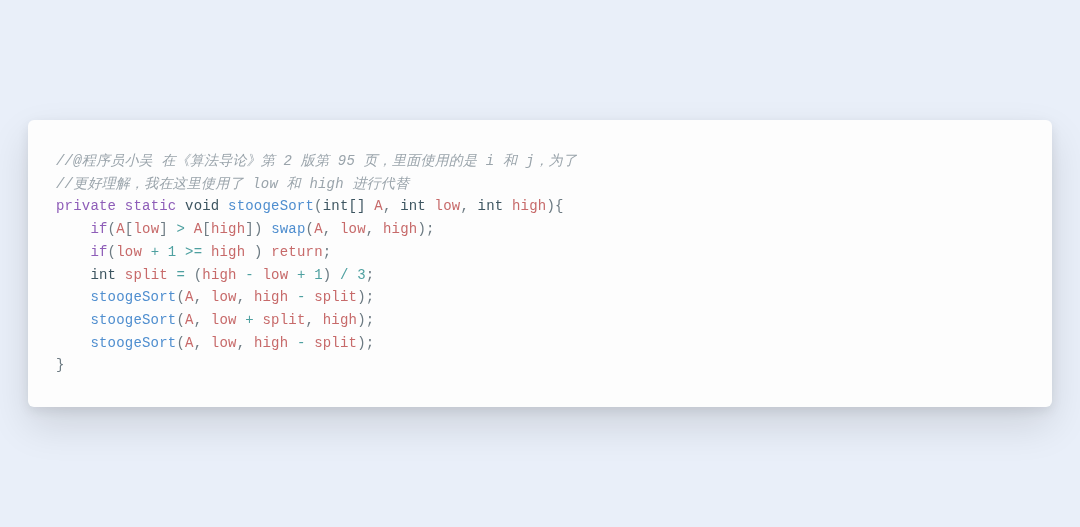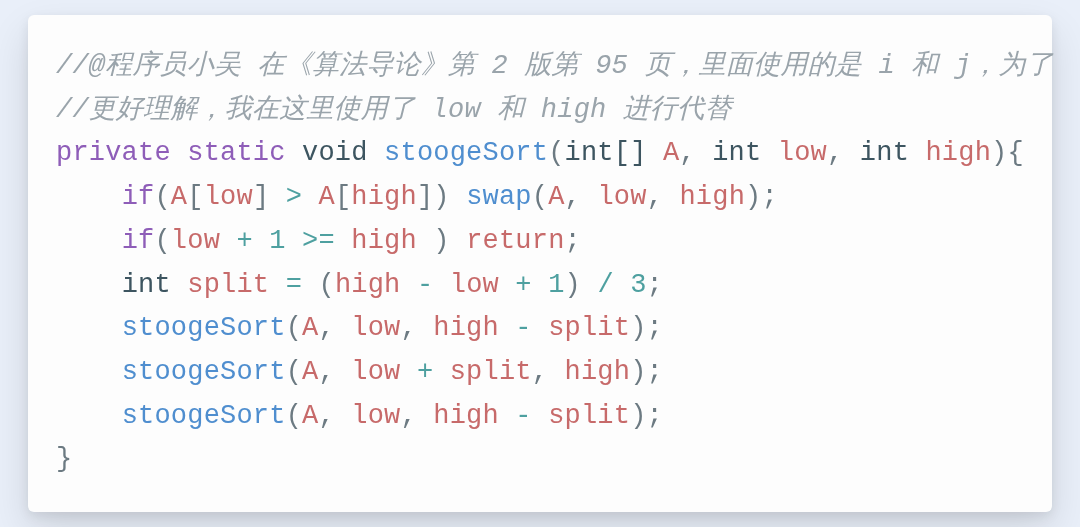--- a/index.html
+++ b/index.html
@@ -15,21 +15,21 @@
   }
   .card {
     width: 1024px;
     background: #fdfdfd;
     border-radius: 6px;
     box-shadow: 0 18px 40px rgba(0,0,0,0.12), 0 4px 12px rgba(0,0,0,0.08);
     padding: 30px 28px 30px 28px;
   }
   pre.code {
     font-family: inherit;
-    font-size: 27px;
+    font-size: 14px;
     line-height: 1.62;
     white-space: pre;
     color: #3e4a52;
     letter-spacing: 0.2px;
   }
   .c  { color: #9aa4ab; font-style: italic; }   
   .kw { color: #8e5db8; }                         
   .ty { color: #3d5560; }                         
   .fn { color: #4f8ecf; }                         
   .id { color: #c76a6a; }                         

